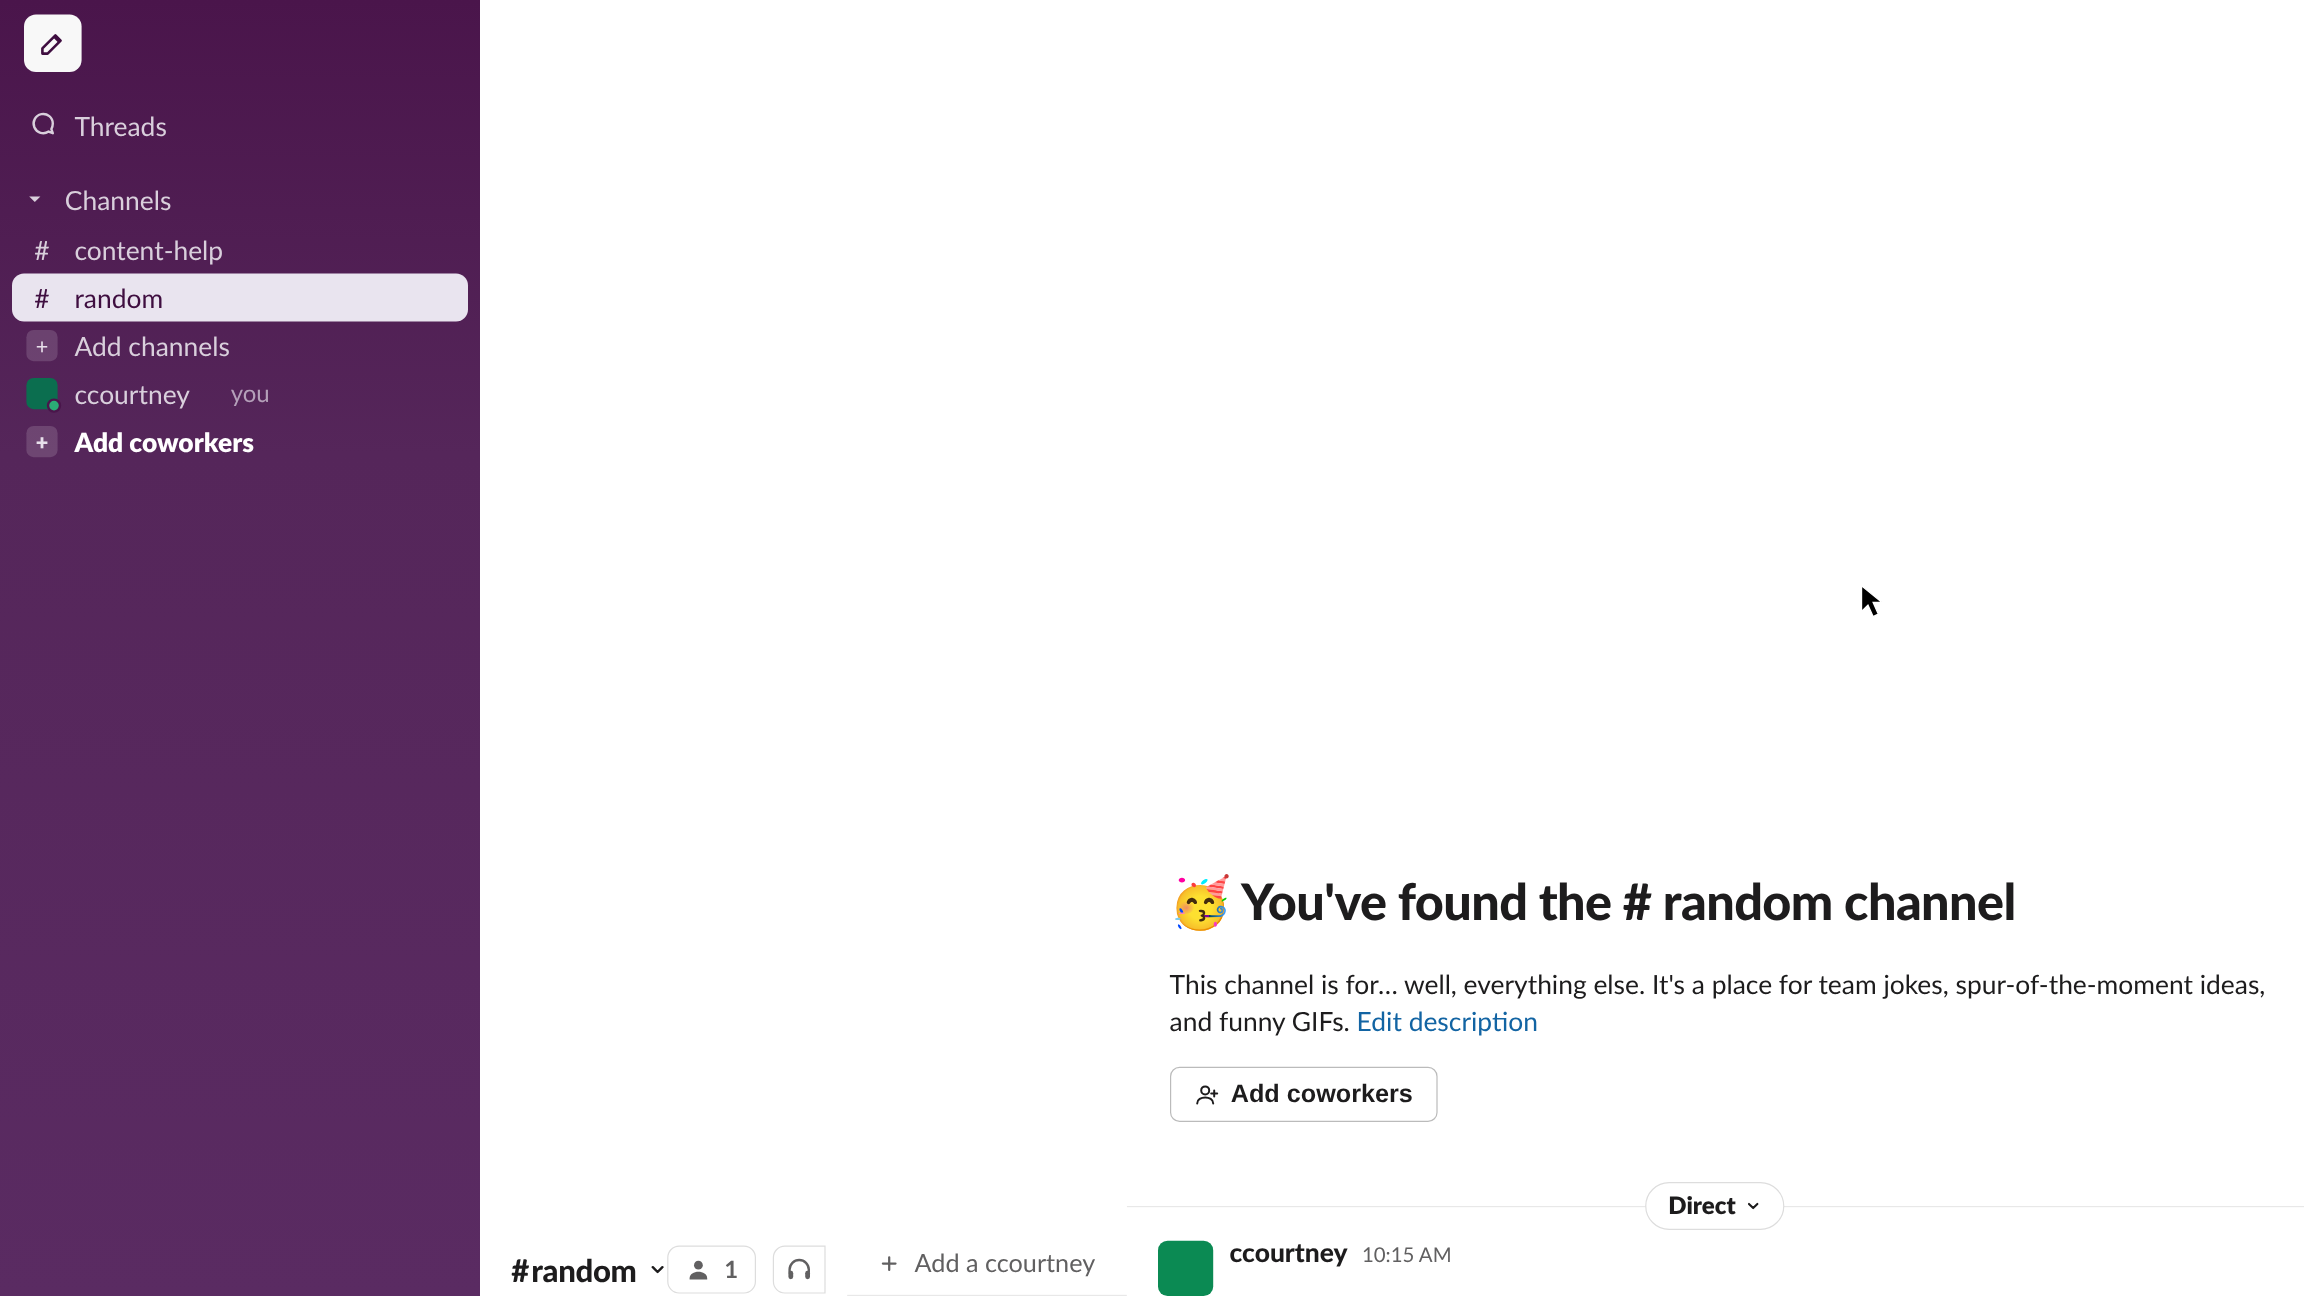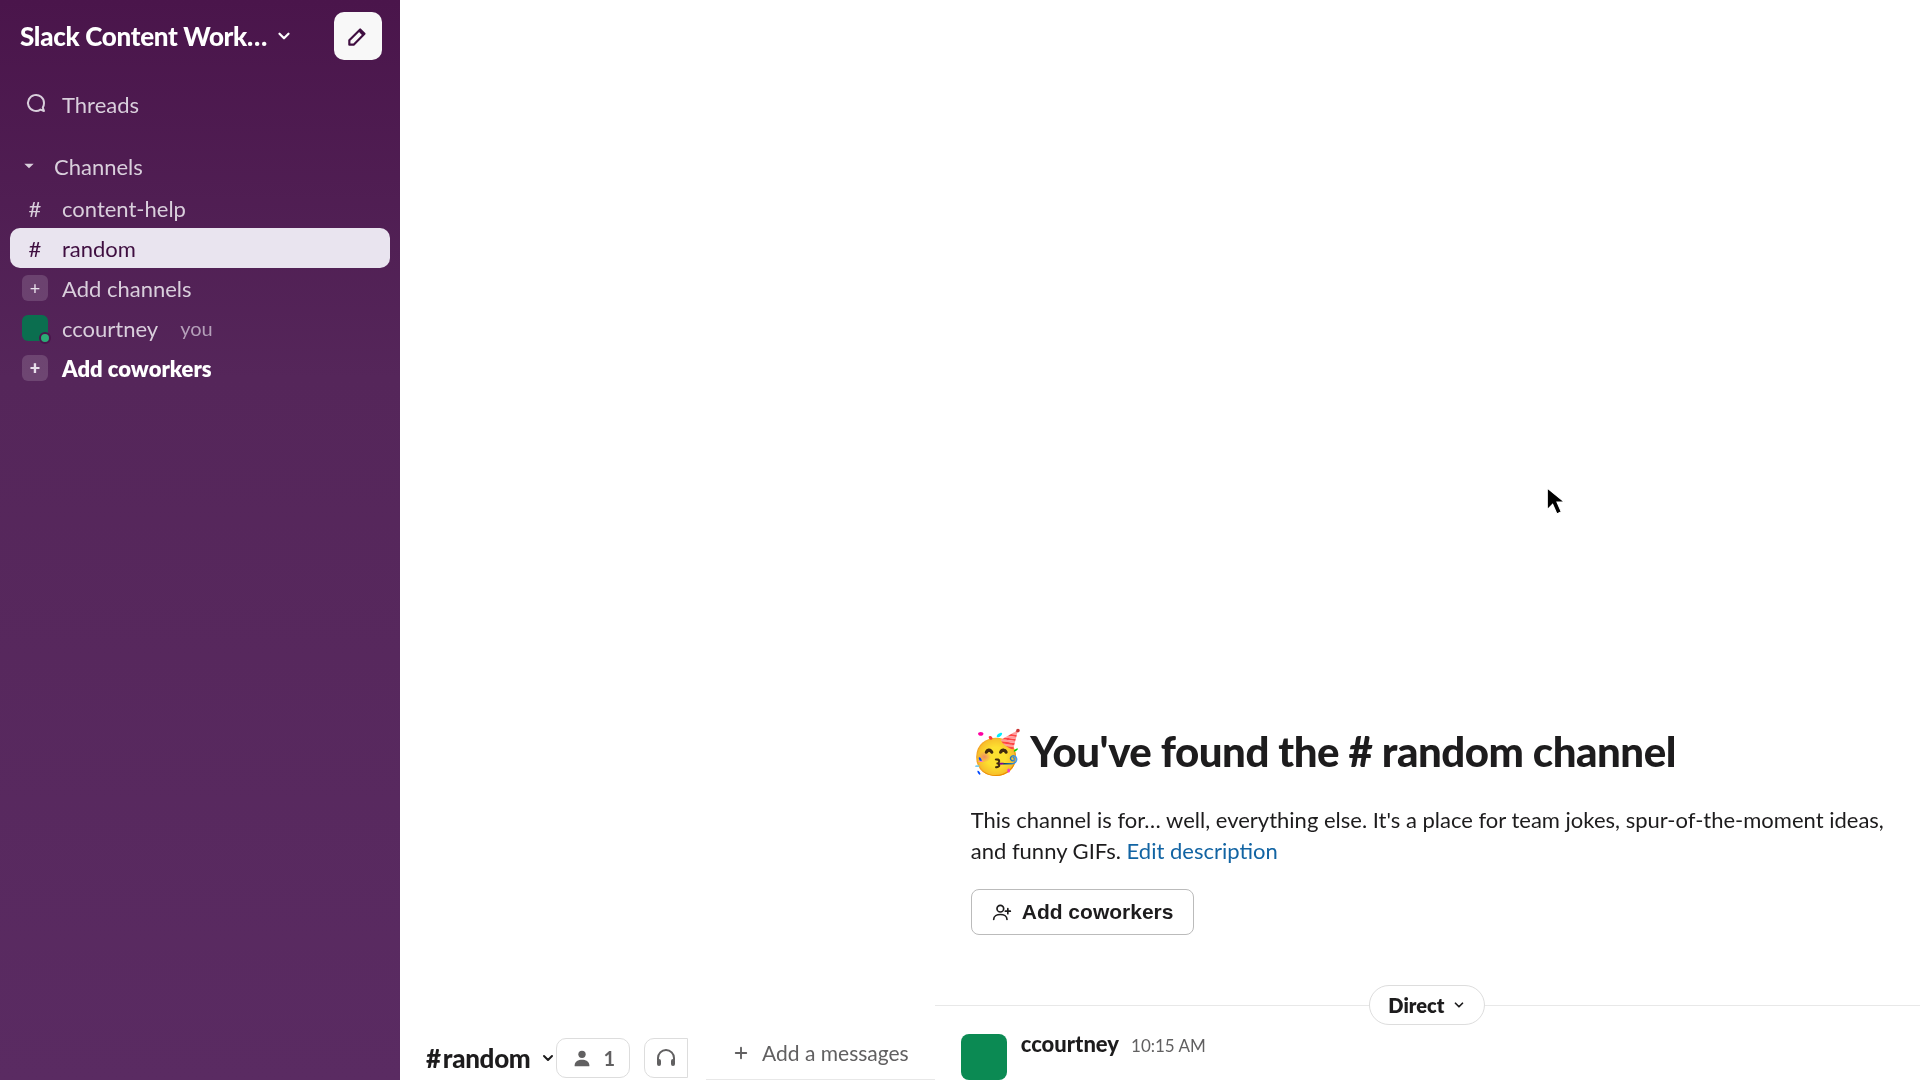--- a/index.html
+++ b/index.html
@@ -71,21 +71,21 @@
     font-size: 22px; color: #d9cfdc; cursor: pointer;
   }
   .avatar-sm {
     width: 26px; height: 26px; border-radius: 6px; background: #0b6e4f;
     position: relative; flex-shrink: 0;
   }
   .presence {
     position: absolute; right: -3px; bottom: -3px; width: 12px; height: 12px;
     border-radius: 50%; background: #2bac76; border: 2px solid #4a154b;
   }
-  .you-tag { color: #b49fb9; font-size: 20px; margin-left: 8px; text-align: center; }
+  .you-tag { color: #b49fb9; font-size: 20px; margin-left: 20px; text-align: center; }
 
   
   .main { flex: 1; height: 100%; display: flex; flex-direction: row; min-width: 0; align-items: flex-end; }
 
   .ch-header {
     display: flex; align-items: center; justify-content: space-between;
     padding: 10px 18px 2px 26px;
   }
   .ch-title-wrap { display: flex; align-items: center; gap: 10px; cursor: pointer; }
   .ch-title { font-size: 26px; font-weight: 900; color: #1d1c1d; letter-spacing: -0.3px; }
@@ -144,28 +144,20 @@
 
   
   svg { display: block; }
 </style>
 </head>
 <body>
 
 <aside class="sidebar">
 
   <div class="ws-header">
-    <div class="ws-title-wrap">
-      <span class="ws-title">Slack Content Work…</span>
-      <span class="ws-chevron">
-        <svg width="18" height="18" viewBox="0 0 24 24" fill="none">
-            <path d="M6 9l6 6 6-6" stroke="currentColor" stroke-width="3" stroke-linecap="round" stroke-linejoin="round"></path>
-          </svg>
-      </span>
-    </div>
     <div class="compose-btn">
       <svg width="26" height="26" viewBox="0 0 24 24" fill="none">
         <path d="M4 20h4l10-10-4-4L4 16v4z" stroke="#3f0e40" stroke-width="2" stroke-linejoin="round"></path>
         <path d="M13 7l4 4" stroke="#3f0e40" stroke-width="2"></path>
       </svg>
     </div>
   </div>
 
   <div class="nav-list">
     <div class="nav-row">
@@ -252,21 +244,21 @@
       </div>
     </div>
   </div>
 
   <div class="bookmark-bar">
     <span>
       <svg width="18" height="18" viewBox="0 0 24 24" fill="none">
           <path d="M12 5v14M5 12h14" stroke="#616061" stroke-width="2.5" stroke-linecap="round"></path>
         </svg>
     </span>
-    <span>Add a messages</span>
+    <span>Add a ccourtney</span>
   </div>
 
   <div class="content">
     <span class="cursor-glyph">
       <svg width="26" height="30" viewBox="0 0 24 28">
           <path d="M2 2l0 20 5-5 4 9 4-2-4-9 7 0z" fill="#000" stroke="#fff" stroke-width="1"></path>
         </svg>
     </span>
 
     <div class="welcome">

